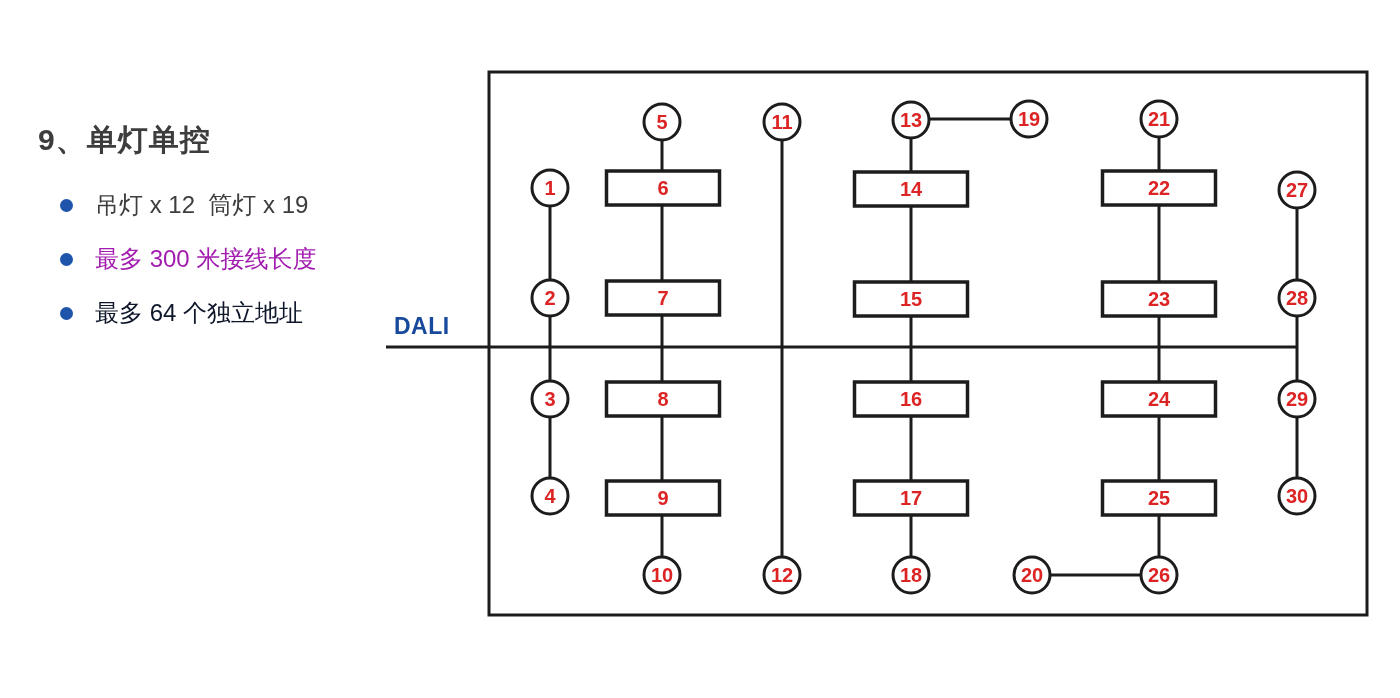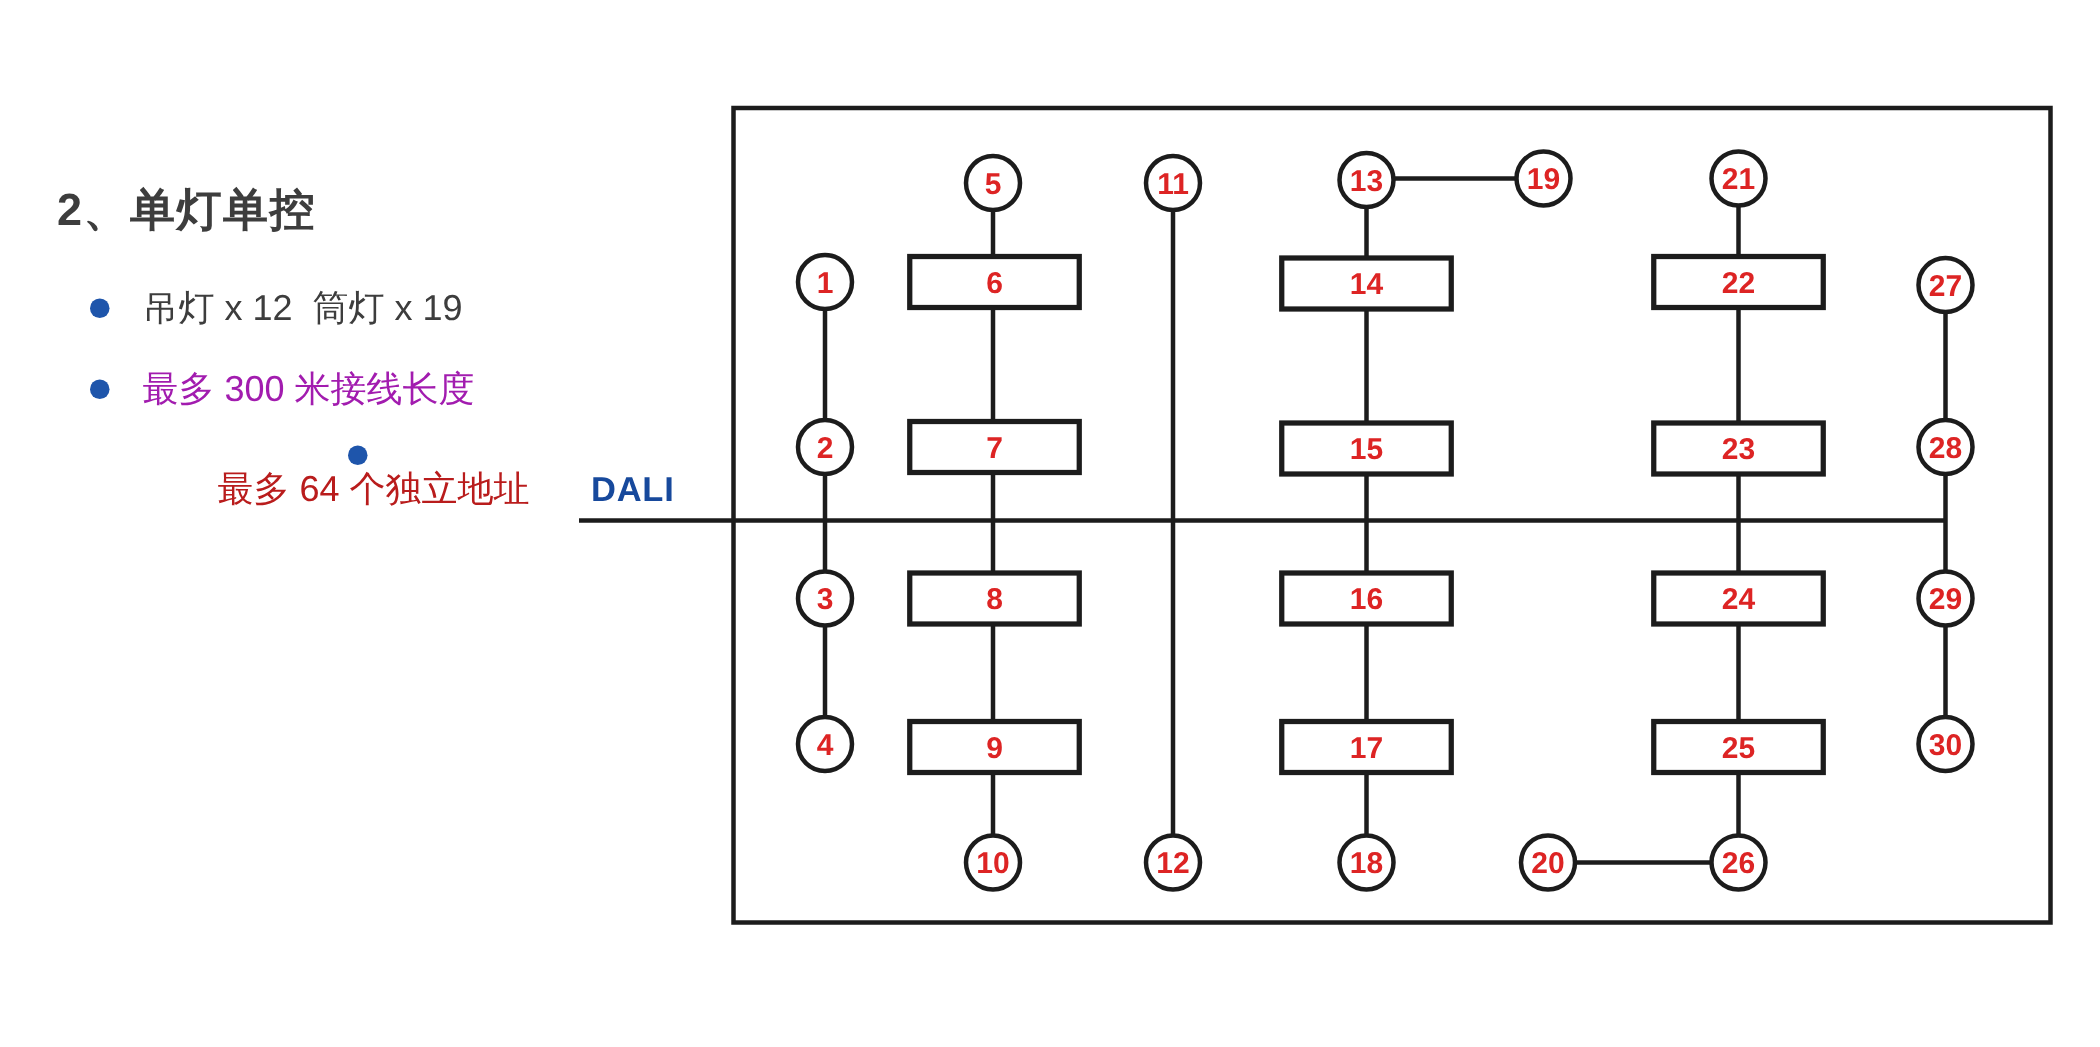--- a/index.html
+++ b/index.html
@@ -51,31 +51,31 @@
     font-weight: 700;
     text-anchor: middle;
   }
 </style>
 </head>
 <body>
 
 <div class="stage">
 
   <div class="info-panel">
-    <h1 class="section-title" style="color: rgb(61, 61, 61);">2、单灯单控</h1>
+    <h1 class="section-title" style="color: rgb(61, 61, 61);">9、单灯单控</h1>
     <ul class="bullet-list">
       <li style="color: rgb(61, 61, 61);">
         <span class="bullet-dot" style="background: rgb(30, 85, 171);"></span>
         <span>吊灯 x 12  筒灯 x 19</span>
       </li>
       <li style="color: #a21caf;">
         <span class="bullet-dot" style="background: rgb(30, 85, 171);"></span>
         <span>最多 300 米接线长度</span>
       </li>
-      <li style="color: #b91c1c; flex-direction: column;">
+      <li style="color: #0f172a;">
         <span class="bullet-dot" style="background: rgb(30, 85, 171);"></span>
         <span>最多 64 个独立地址</span>
       </li>
     </ul>
   </div>
 
   <div class="dali-label" style="color: rgb(23, 73, 156);">DALI</div>
 
   <svg id="diagram" class="diagram-svg" width="1400" height="698" viewBox="0 0 1400 698" xmlns="http://www.w3.org/2000/svg">
       <rect x="489" y="72" width="878" height="543" fill="none" stroke="#1c1c1c" stroke-width="3"></rect>

